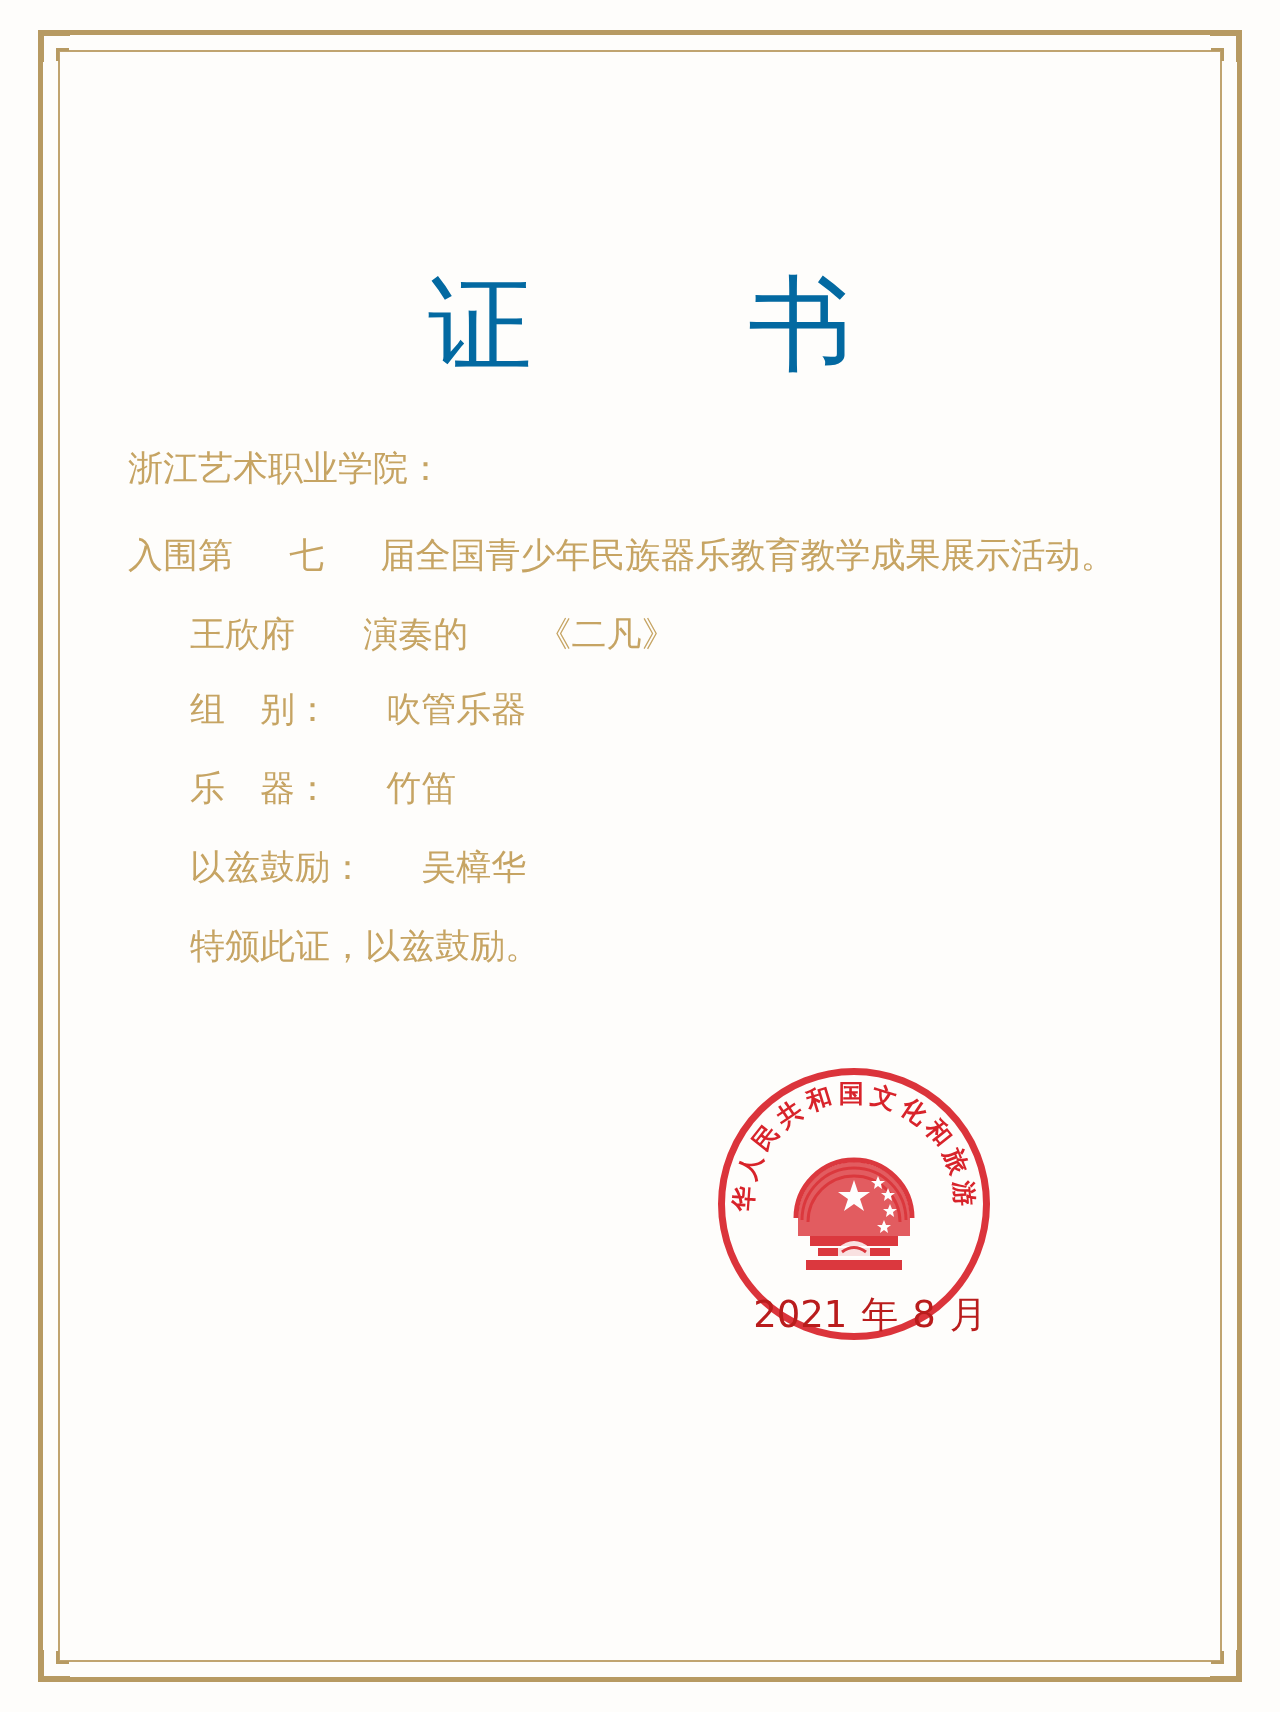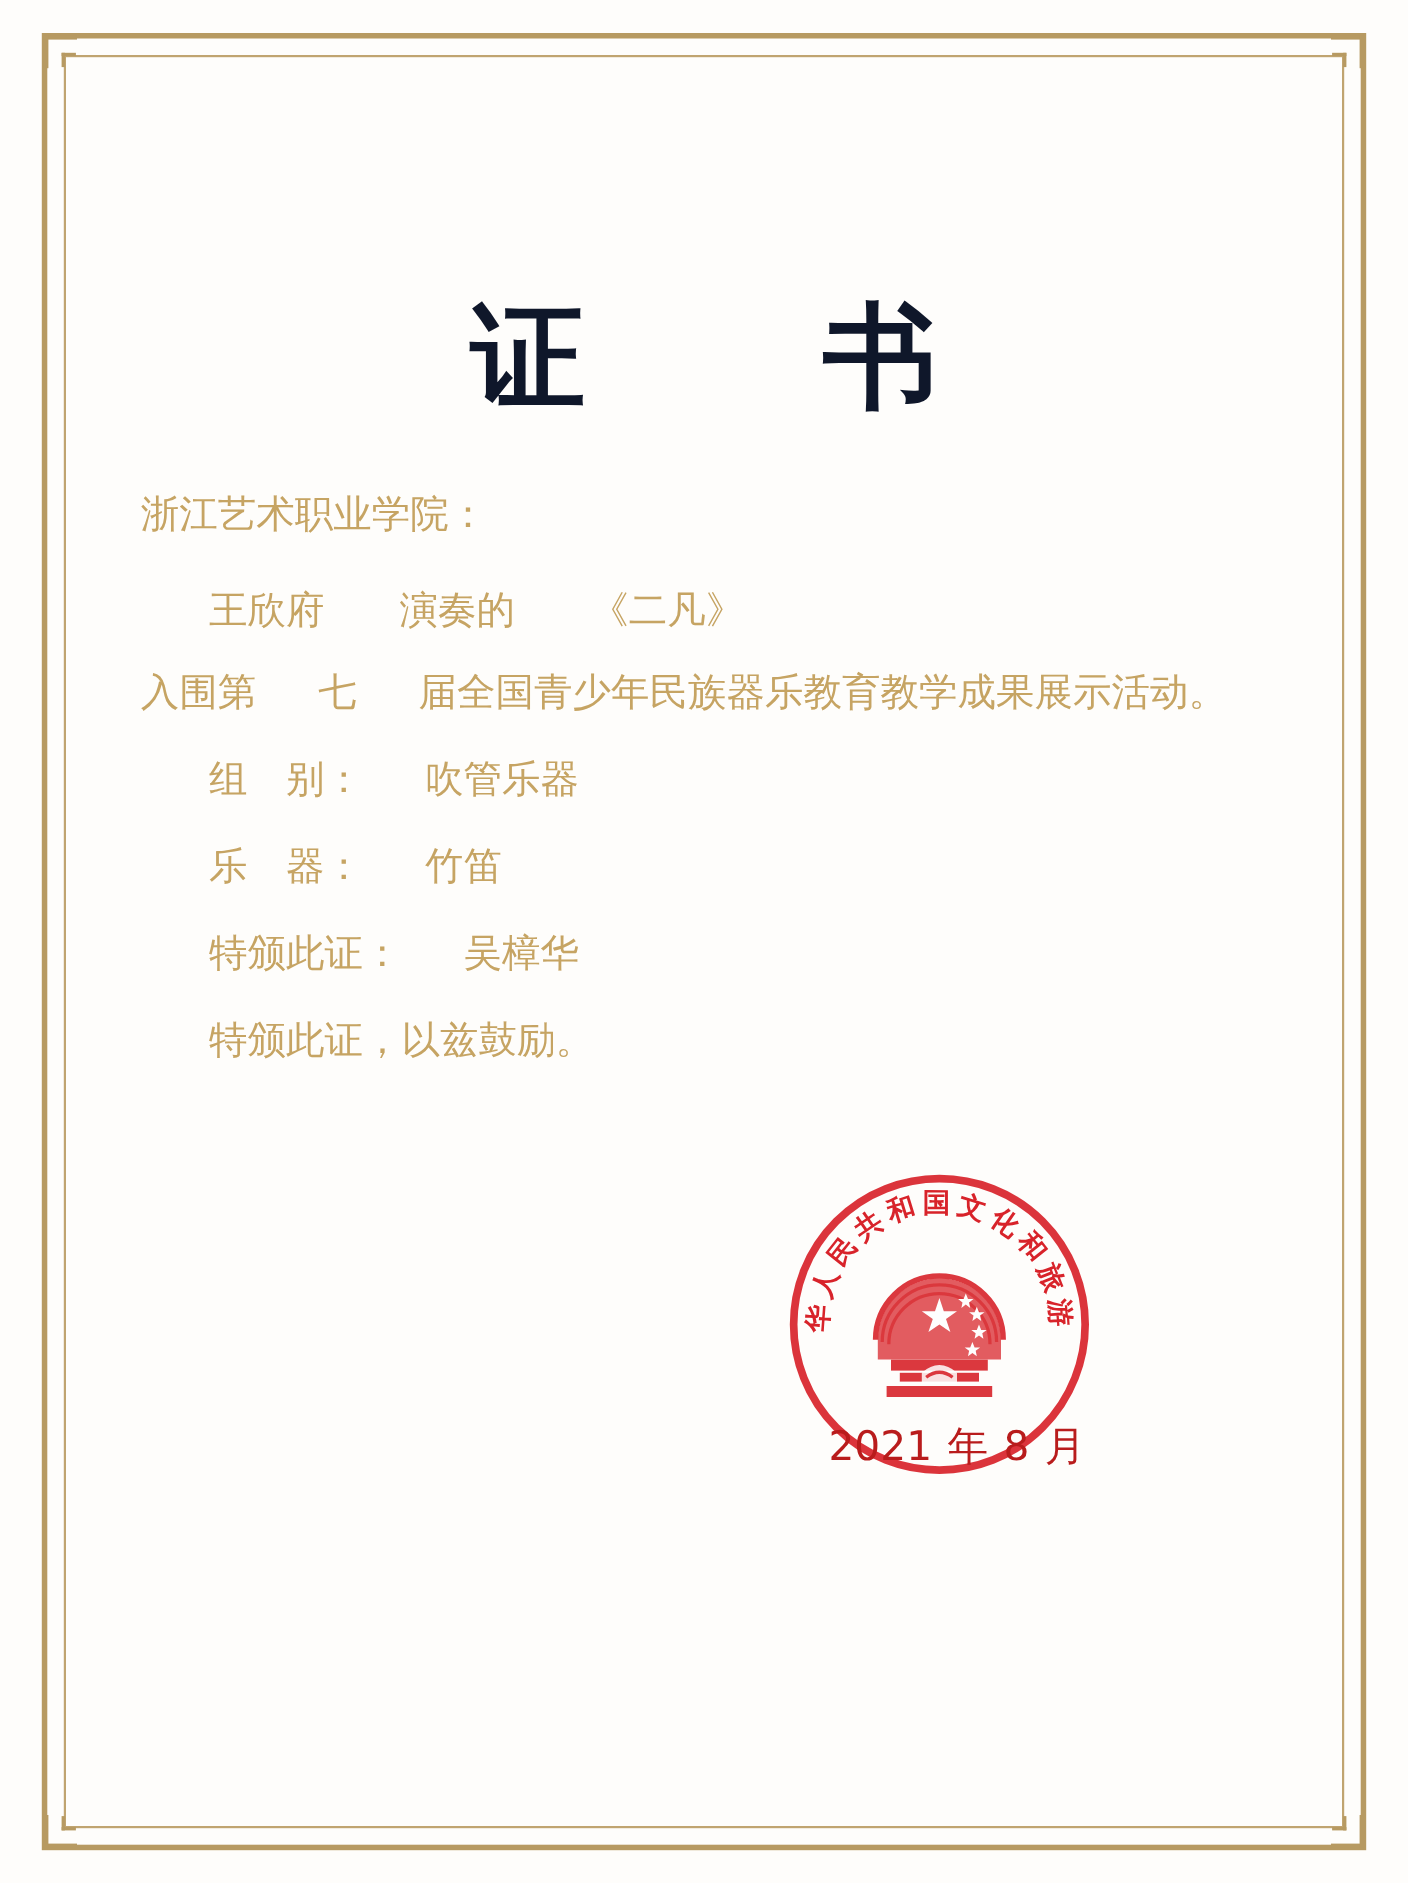--- a/index.html
+++ b/index.html
@@ -84,23 +84,23 @@
   .corner.br::before { right: 0; bottom: 0; border-left: none; border-top: none; }
   .corner.br::after  { right: 16px; bottom: 16px; border-left: none; border-top: none; }
 
   
   .title {
     position: absolute;
     left: 0;
     right: 0;
     top: 262px;
     text-align: center;
-    color: #0f172a;
+    color: #0369a1;
     font-size: 104px;
-    font-weight: bold;
+    font-weight: normal;
     letter-spacing: 56px;
     text-indent: 56px;
     font-family: "DejaVu Serif", "Liberation Serif", serif;
     line-height: 1.2;
   }
 
   
   .body-block {
     position: absolute;
     left: 128px;
@@ -171,50 +171,50 @@
   <div class="corner br"></div>
 
   <div class="title">证　书</div>
 
   <div class="body-block">
 
     <div class="line recipient">
       <span>浙江艺术职业学院：</span>
     </div>
 
+    <div class="line event">
+      <span>入围第</span>
+      <span class="gap-s"></span>
+      <span>七</span>
+      <span class="gap-s"></span>
+      <span>届全国青少年民族器乐教育教学成果展示活动。</span>
+    </div>
+
     <div class="line performance">
       <span>王欣府</span>
       <span class="gap-m"></span>
       <span>演奏的</span>
       <span class="gap-m"></span>
       <span>《二凡》</span>
     </div>
 
-    <div class="line event">
-      <span>入围第</span>
-      <span class="gap-s"></span>
-      <span>七</span>
-      <span class="gap-s"></span>
-      <span>届全国青少年民族器乐教育教学成果展示活动。</span>
-    </div>
-
     <div class="line field">
       <span>组　别：</span>
       <span class="gap-s"></span>
       <span>吹管乐器</span>
     </div>
 
     <div class="line field">
       <span>乐　器：</span>
       <span class="gap-s"></span>
       <span>竹笛</span>
     </div>
 
     <div class="line field">
-      <span>特颁此证：</span>
+      <span>以兹鼓励：</span>
       <span class="gap-s"></span>
       <span>吴樟华</span>
     </div>
 
     <div class="line closing">
       <span>特颁此证，以兹鼓励。</span>
     </div>
 
   </div>
 

